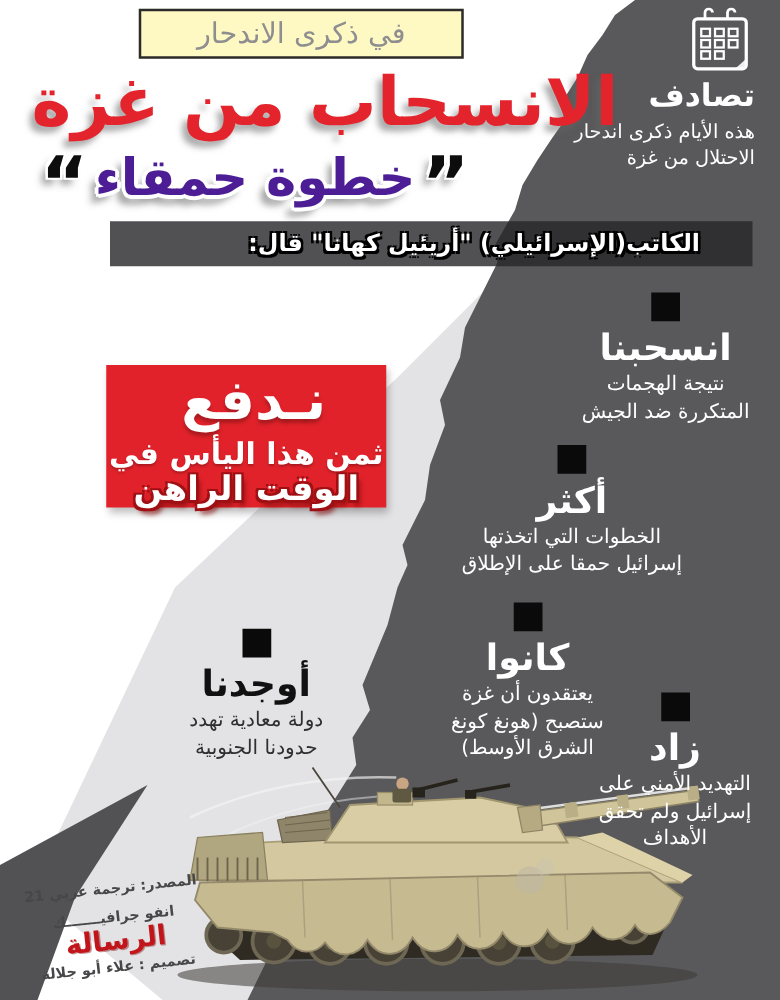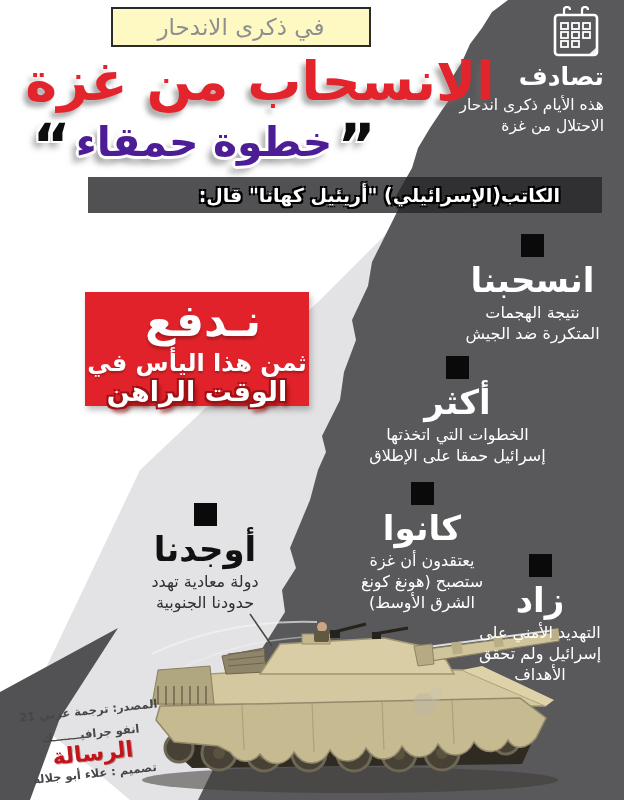--- a/index.html
+++ b/index.html
@@ -46,21 +46,21 @@
   .redbox .w{font-size:44px;font-weight:bold;line-height:1.15;margin-top:4px;
              text-shadow:0 3px 3px rgba(0,0,0,.25);padding-left:12px;}
   .redbox .l1{font-size:24px;font-weight:bold;margin-top:2px;text-shadow:0 2px 2px rgba(0,0,0,.25);}
   .timeline{left:85px;top:376px;width:224px;z-index:4;text-align:center;color:#fff;
             font-size:27px;font-weight:bold;
             text-shadow:-2px -2px 0 #9e1014,2px -2px 0 #9e1014,-2px 2px 0 #9e1014,2px 2px 0 #9e1014,3px 5px 4px rgba(130,15,15,.8);}
 
   
   .point{z-index:3;text-align:center;color:#fff;}
   .point .sq{width:23px;height:23px;background:#0a0a0a;margin:0 auto 6px auto;}
-  .point .ph{font-size:34px;font-weight:bold;line-height:1.05;margin-bottom:3px;}
+  .point .ph{font-size:29px;font-weight:bold;line-height:1.05;margin-bottom:3px;}
   .point .pl{font-size:16px;line-height:1.32;}
   .p0{left:450px;top:234px;width:165px;}
   .p1{left:355px;top:356px;width:205px;}
   .p2{left:332px;top:482px;width:180px;}
   .p3{left:460px;top:554px;width:160px;}
   .p4{left:115px;top:503px;width:180px;color:#2f2f31;}
   .p4 .ph{color:#111;}
 
   
   .tank{left:122px;top:612px;z-index:2;}

